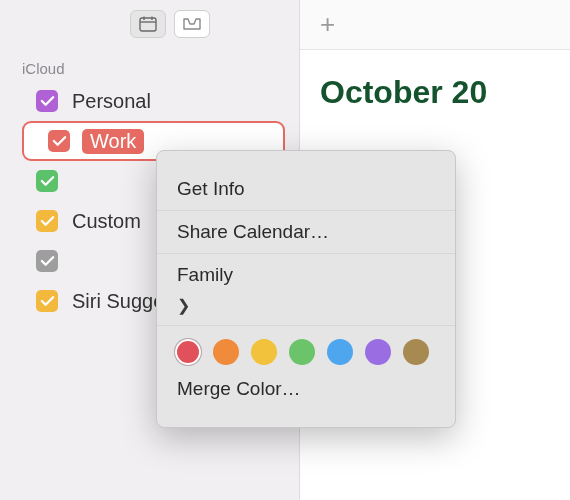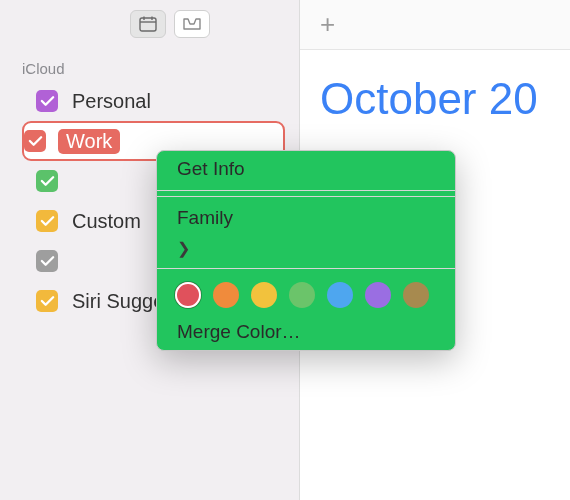--- a/index.html
+++ b/index.html
@@ -67,21 +67,21 @@
     .cal-row {
       display: flex;
       align-items: center;
       padding: 4px 0 4px 36px;
       height: 40px;
       position: relative;
       text-align: center;
     }
     .cal-row.selected {
       margin: 0 14px 0 22px;
-      padding-left: 0;
+      padding-left: 24px;
       border: 2px solid #e66b62;
       border-radius: 9px;
       background: #ffffff;
     }
     .cal-row.selected .cal-label-inner {
       background: #e66b62;
       color: #fff;
       border-radius: 5px;
       padding: 1px 8px;
       margin-left: -2px;
@@ -117,37 +117,37 @@
       align-items: center;
       padding-left: 20px;
       background: #fafafa;
     }
     .plus {
       font-size: 26px;
       font-weight: 200;
       color: #9a9a9a;
     }
     .month-title {
-      font-size: 44px;
-      font-weight: 400;
+      font-size: 32px;
+      font-weight: 700;
       padding: 24px 0 0 20px;
-      color: #3b82f6;
+      color: #14532d;
       white-space: nowrap;
     }
     
     .ctx {
       position: absolute;
       top: 150px;
       left: 156px;
       width: 300px;
-      background: #22c55e;
+      background: #e5e5e5;
       border: 1px solid #c8c8c8;
       border-radius: 8px;
       box-shadow: 0 10px 34px rgba(0,0,0,0.25);
-      padding: 2px 0;
+      padding: 22px 0;
       z-index: 10;
     }
     .ctx-item {
       font-size: 19px;
       padding: 5px 20px;
       color: #2a2a2a;
       display: flex;
       justify-content: space-between;
       align-items: center;
     }
@@ -268,20 +268,23 @@
     <span class="plus">+</span>
   </div>
   <div class="month-title">October 20</div>
 </div>
 
 <div class="ctx">
   <div class="ctx-item">
     <span>Get Info</span>
   </div>
   <div class="ctx-sep"></div>
+  <div class="ctx-item">
+    <span>Share Calendar…</span>
+  </div>
   <div class="ctx-sep"></div>
   <div class="ctx-item">
     <span>Family</span>
   </div>
   <div class="ctx-item">
     <span class="chevron">❯</span>
   </div>
   <div class="ctx-sep"></div>
   <div class="ctx-colors">
     <div class="color-dot selected" style="background:#e0515c"></div>

